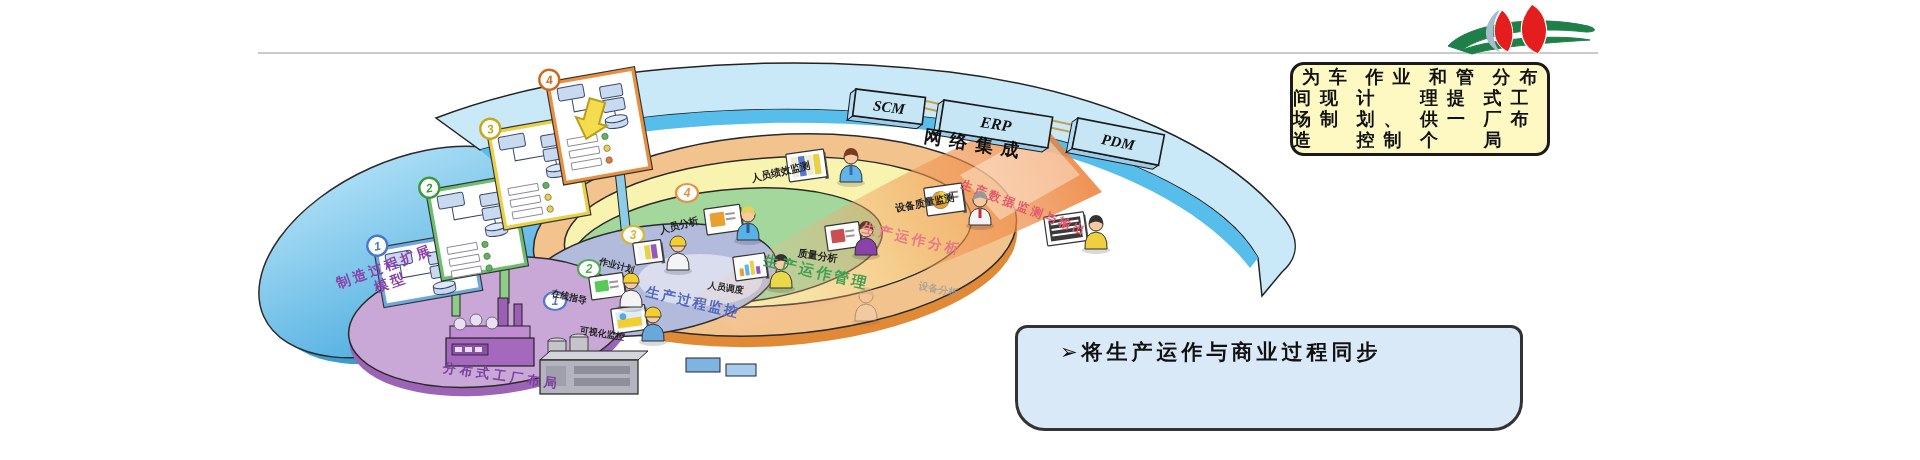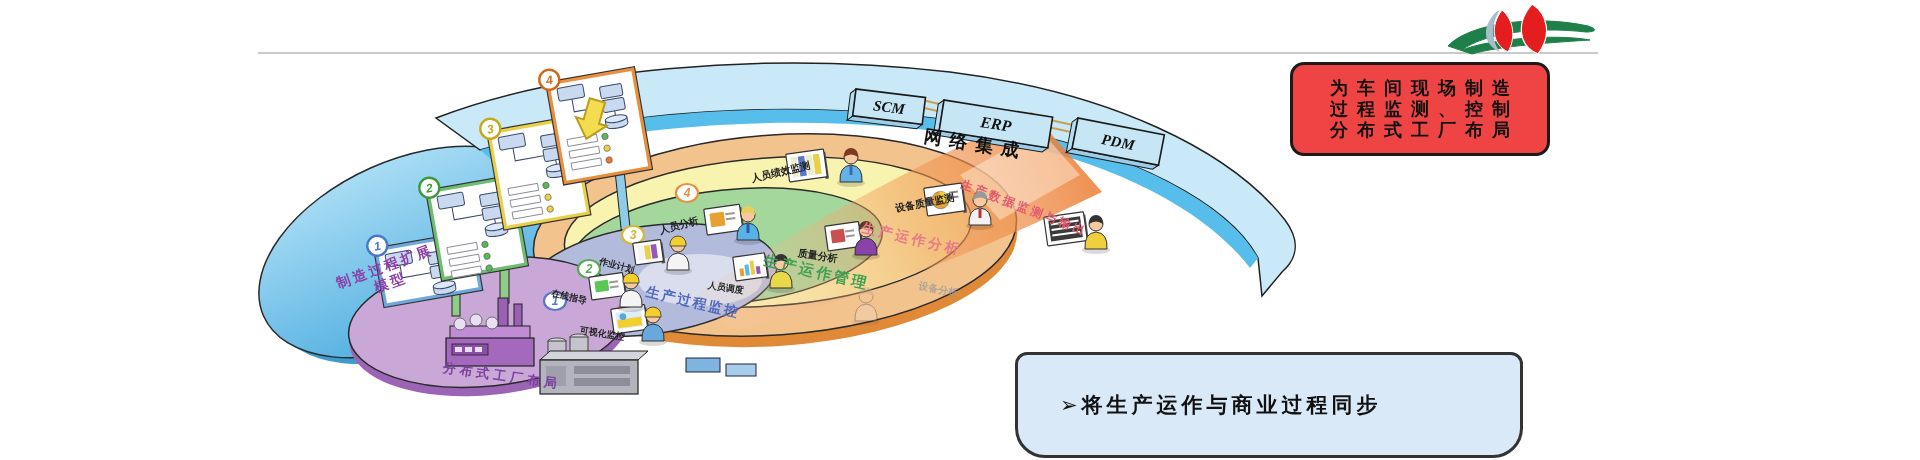--- a/index.html
+++ b/index.html
@@ -7,30 +7,30 @@
     width:1920px;height:460px;position:relative;background:#ffffff;overflow:hidden;
     font-family:"Liberation Sans","DejaVu Sans",sans-serif;
   }
   #diagram{position:absolute;left:0;top:0;z-index:1}
   .lbl{
     position:absolute;z-index:2;font-weight:bold;white-space:nowrap;
     transform-origin:0 0;color:#222;
   }
   .callout-top{
     position:absolute;z-index:3;left:1290px;top:62px;width:254px;height:88px;
-    background:#ef4444;border:3px solid #1a1a1a;border-radius:14px;
-    display:flex;flex-direction:column;justify-content:center;align-items:center;
+    background:#fef9c3;border:3px solid #1a1a1a;border-radius:14px;
+    display:flex;flex-direction:row;justify-content:center;align-items:center;
     font-size:18px;font-weight:bold;letter-spacing:9px;line-height:21px;color:#111;
     text-indent:9px;
   }
   .callout-bottom{
     position:absolute;z-index:3;left:1015px;top:325px;width:508px;height:106px;
     background:#DAE9F8;border:3px solid #333;border-radius:12px 12px 30px 30px;
-    box-sizing:border-box;padding:36px 8px 0 12px;
-    font-size:21px;font-weight:bold;color:#111;margin-top:27px;
+    box-sizing:border-box;padding:10px 8px 0 12px;
+    font-size:21px;font-weight:bold;color:#111;
   }
   .callout-bottom .row{margin-bottom:12px;letter-spacing:4px;white-space:nowrap}
   .callout-bottom .row.first{padding-left:30px}
   .model-title{
     position:absolute;z-index:2;left:334px;top:276px;transform:rotate(-20deg);
     transform-origin:0 0;font-weight:bold;color:#8B3FA8;font-size:14px;
     line-height:17px;text-align:center;letter-spacing:3px;
   }
 </style>
 </head>
@@ -380,19 +380,20 @@
 
 <div class="lbl" style="left:444px;top:359px;font-size:13px;letter-spacing:4px;color:#7B3FA0;transform:rotate(8deg)">分布式工厂布局</div>
 
 <div class="model-title">
   <div>制造过程扩展</div>
   <div>模型</div>
 </div>
 
 <div class="callout-top">
   <div>为车间现场制造</div>
-  <div>过程监测、控制</div>
+  <div>作业计划、控制</div>
+  <div>和管理提供一个</div>
   <div>分布式工厂布局</div>
 </div>
 
 <div class="callout-bottom">
   <div class="row first"><span>➢</span><span>将生产运作与商业过程同步</span></div>
 </div>
 
 </body></html>

